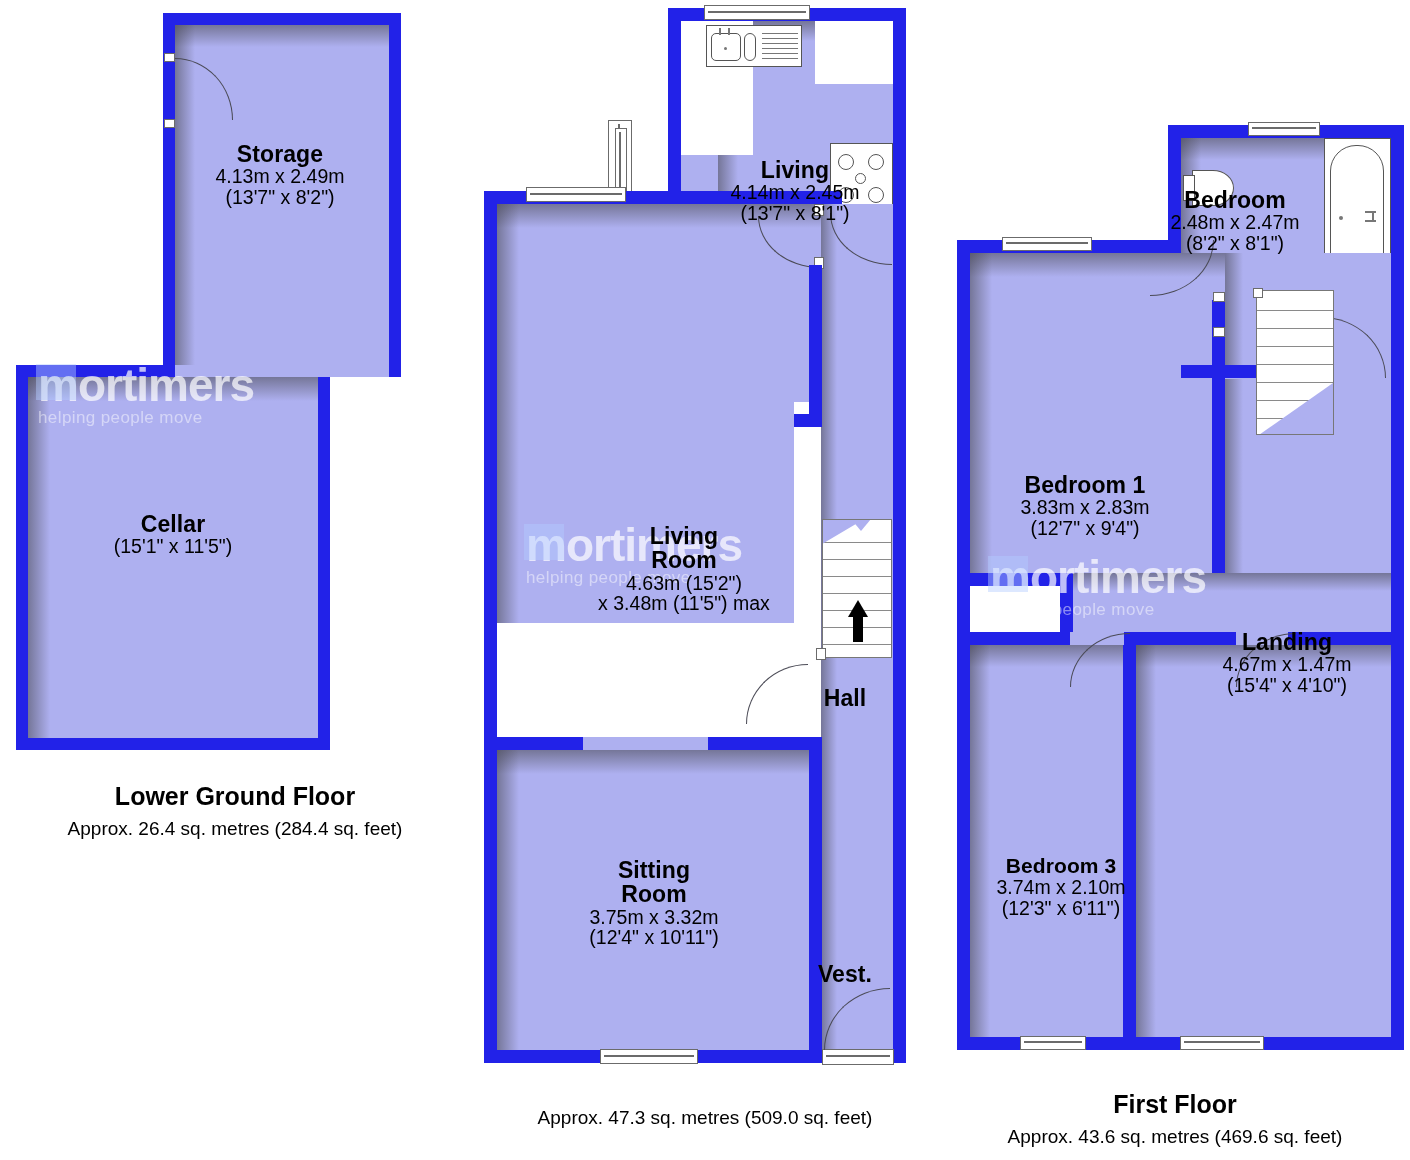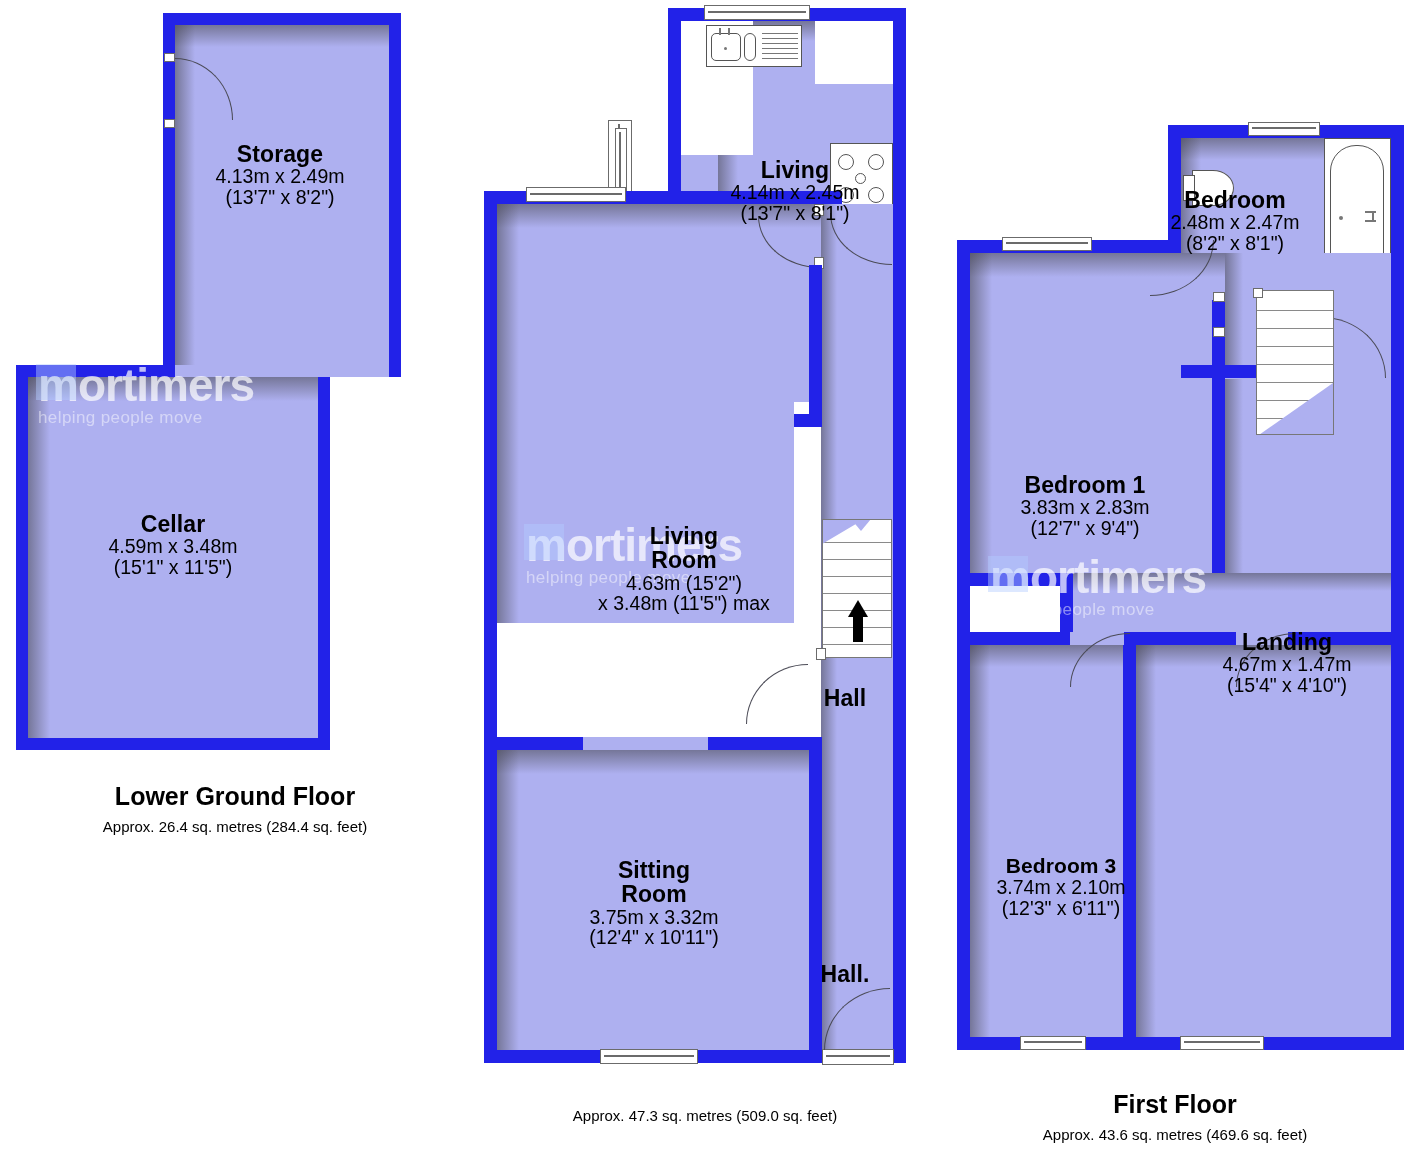--- a/index.html
+++ b/index.html
@@ -25,21 +25,21 @@
   
   .lbl{position:absolute;text-align:center;line-height:1.06;white-space:nowrap;}
   .lbl .nm{font-size:23px;font-weight:bold;letter-spacing:.1px;}
   .lbl .d1,.lbl .d2{font-size:19.5px;font-weight:normal;}
   .lbl.small .nm{font-size:21px;}
   .lbl.two .nm{display:block;}
 
   
   .cap{position:absolute;width:470px;text-align:center;}
   .cap .ct{font-size:25px;font-weight:bold;}
-  .cap .cs{font-size:15px;margin-top:7px;}
+  .cap .cs{font-size:19px;margin-top:7px;}
 
   
   .fx{position:absolute;background:#fff;border:1px solid #555;box-sizing:border-box;}
   .fxl{position:absolute;background:#777;}
 
   
   .win{position:absolute;background:#fff;border:1px solid #6b6b6b;box-sizing:border-box;}
   .win::before{content:"";position:absolute;left:3px;right:3px;top:50%;height:0;
       border-top:1px solid #6b6b6b;border-bottom:1px solid #6b6b6b;transform:translateY(-2px);}
   .win.v::before{content:"";position:absolute;top:3px;bottom:3px;left:50%;height:auto;width:0;
@@ -100,21 +100,20 @@
       <div class="s">helping people move</div>
     </div>
 
     <div class="lbl" style="left:120px;top:142px;width:320px;">
       <div class="nm">Storage</div>
       <div class="d1">4.13m x 2.49m</div>
       <div class="d2">(13'7" x 8'2")</div>
     </div>
     <div class="lbl" style="left:13px;top:512px;width:320px;">
       <div class="nm">Cellar</div>
-      <div class="d1">4.59m x 3.48m</div>
       <div class="d2">(15'1" x 11'5")</div>
     </div>
   </div>
 
   <div class="cap" style="top:782px;">
     <div class="ct">Lower Ground Floor</div>
     <div class="cs">Approx. 26.4 sq. metres (284.4 sq. feet)</div>
   </div>
 </div>
 
@@ -244,21 +243,21 @@
       <div class="nm">Sitting</div>
       <div class="nm">Room</div>
       <div class="d1">3.75m x 3.32m</div>
       <div class="d2">(12'4" x 10'11")</div>
     </div>
 
     <div class="lbl" style="left:295px;top:686px;width:160px;">
       <div class="nm">Hall</div>
     </div>
     <div class="lbl" style="left:295px;top:962px;width:160px;">
-      <div class="nm">Hall.</div>
+      <div class="nm">Vest.</div>
     </div>
   </div>
 
   <div class="cap" style="top:1100px;">
     <div class="cs">Approx. 47.3 sq. metres (509.0 sq. feet)</div>
   </div>
 </div>
 
 <div class="floor" id="floor-first">
   <div class="plan">

